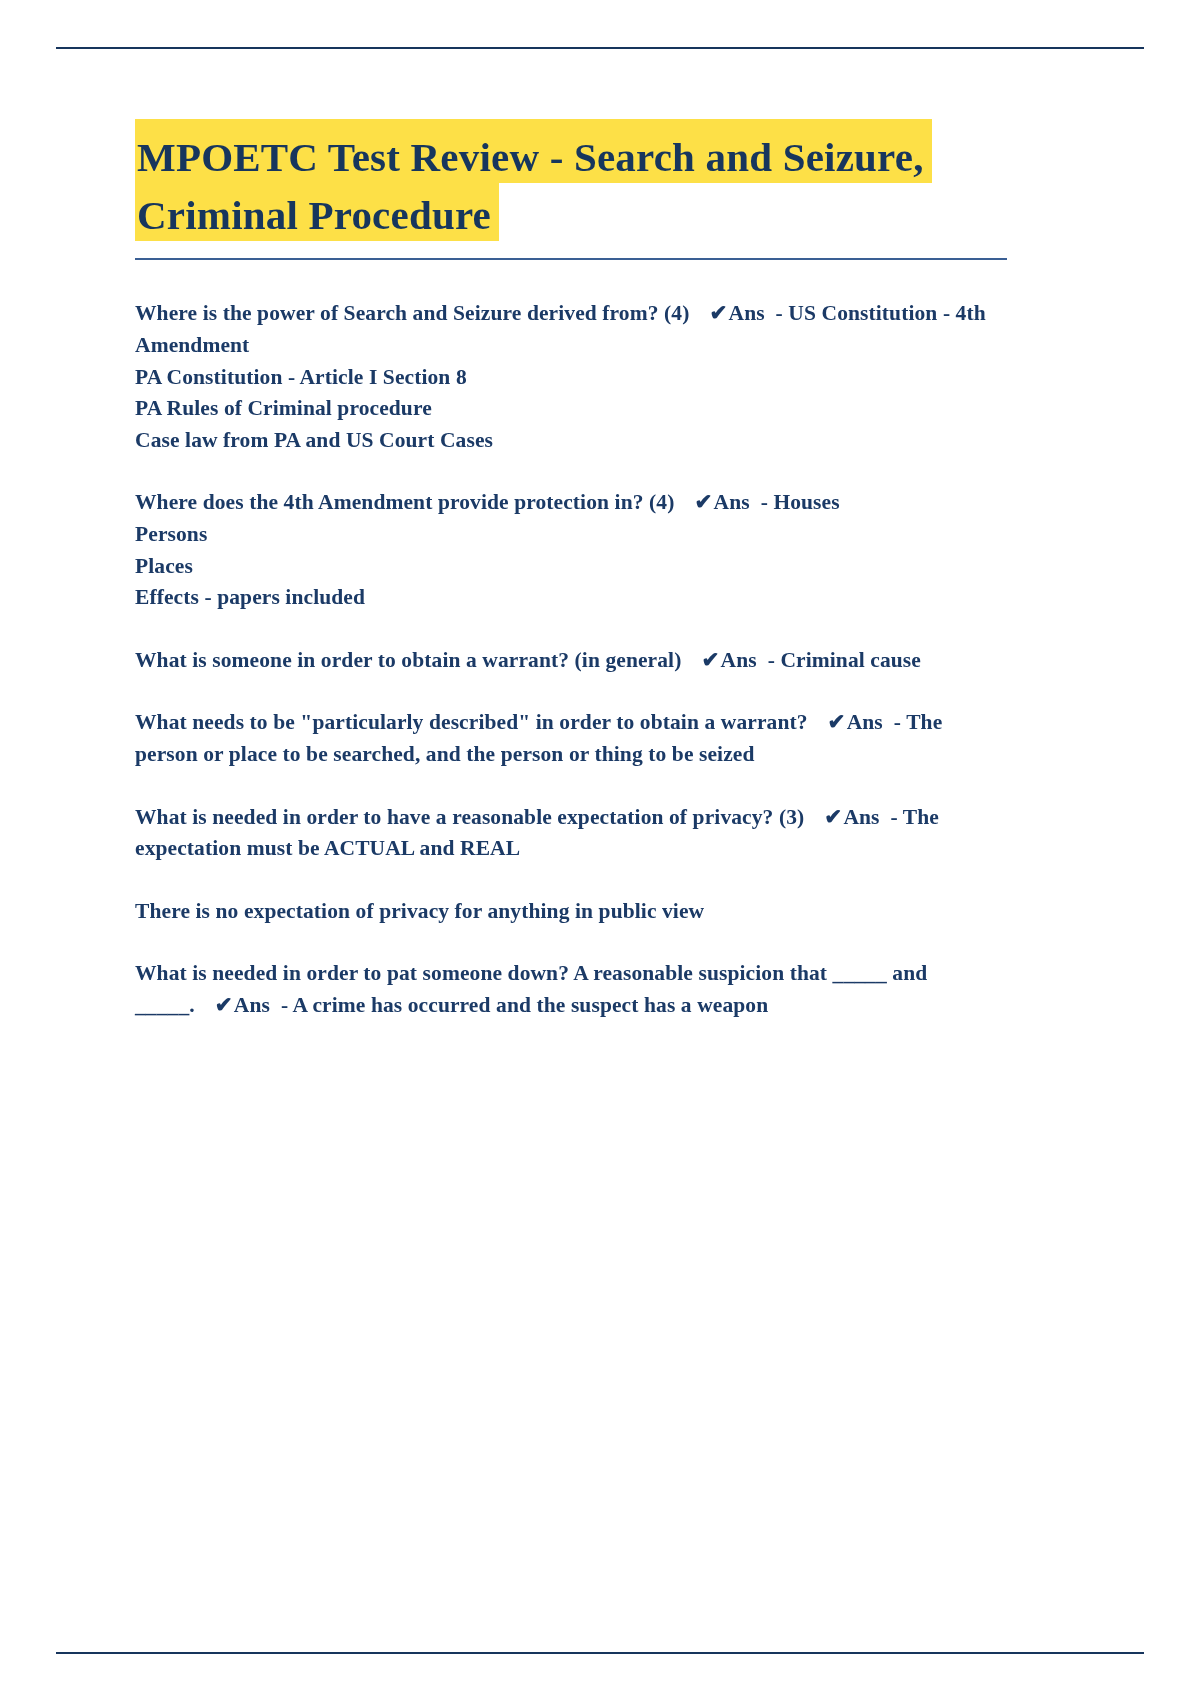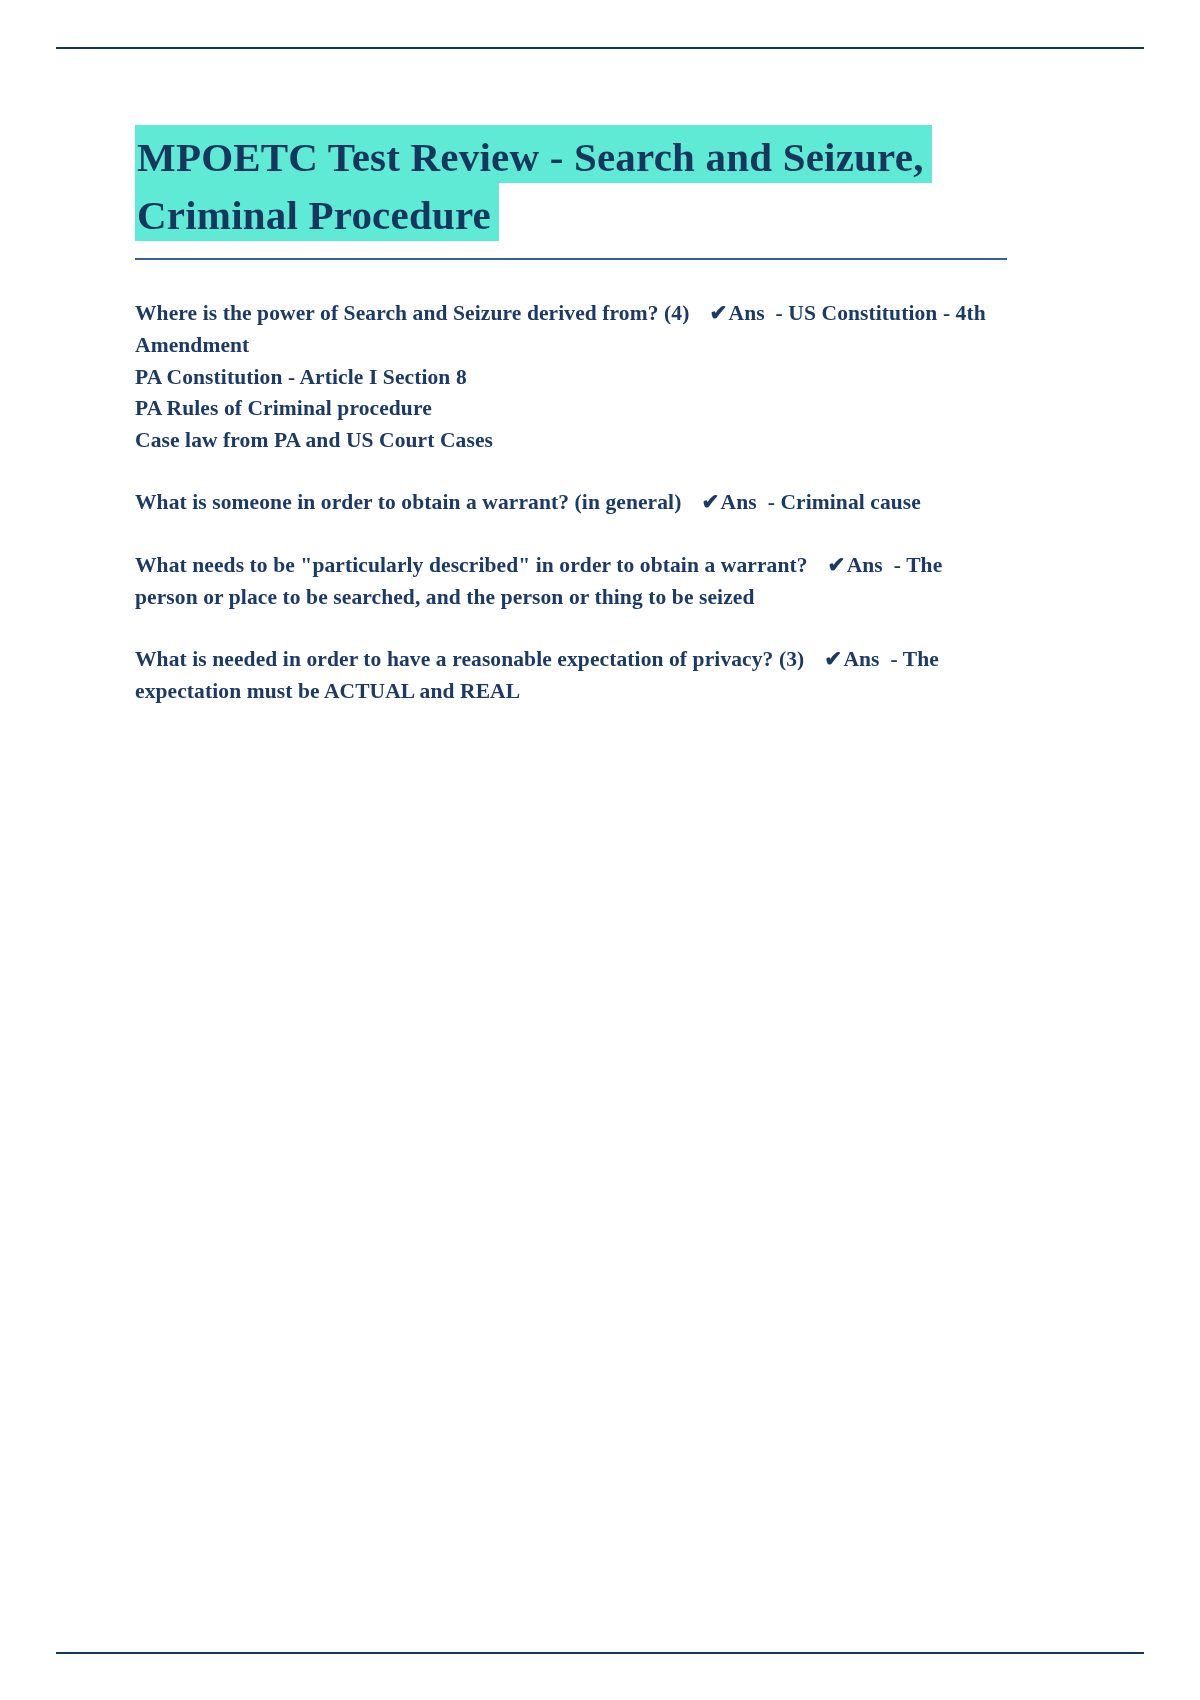--- a/index.html
+++ b/index.html
@@ -30,22 +30,22 @@
   }
 
   h1.doc-title {
     font-size: 41px;
     line-height: 1.42;
     font-weight: 700;
     color: #17365d;
     letter-spacing: 0.2px;
   }
   h1.doc-title .hl {
-    background: #5eead4;
-    padding: 9px 8px 3px 2px;
+    background: #fde047;
+    padding: 15px 8px 3px 2px;
     -webkit-box-decoration-break: clone;
     box-decoration-break: clone;
   }
   .title-rule {
     margin-top: 14px;
     border: none;
     border-top: 2px solid #3a5f94;
     margin-bottom: 38px;
   }
 
@@ -72,19 +72,25 @@
 <div class="page-rule top"></div>
 
 <div class="content">
   <h1 class="doc-title"><span class="hl">MPOETC Test Review - Search and Seizure, Criminal Procedure</span></h1>
   <hr class="title-rule">
   <div id="qa-container">
       <p class="qa"><span class="question">Where is the power of Search and Seizure derived from? (4)</span><span class="ans-marker"><span class="ans-check">✔</span><span>Ans</span></span><span class="ans-sep">  - </span><span class="answer">US Constitution - 4th Amendment
 PA Constitution - Article I Section 8
 PA Rules of Criminal procedure
 Case law from PA and US Court Cases</span></p>
+      <p class="qa"><span class="question">Where does the 4th Amendment provide protection in? (4)</span><span class="ans-marker"><span class="ans-check">✔</span><span>Ans</span></span><span class="ans-sep">  - </span><span class="answer">Houses
+Persons
+Places
+Effects - papers included</span></p>
       <p class="qa"><span class="question">What is someone in order to obtain a warrant? (in general)</span><span class="ans-marker"><span class="ans-check">✔</span><span>Ans</span></span><span class="ans-sep">  - </span><span class="answer">Criminal cause</span></p>
       <p class="qa"><span class="question">What needs to be "particularly described" in order to obtain a warrant?</span><span class="ans-marker"><span class="ans-check">✔</span><span>Ans</span></span><span class="ans-sep">  - </span><span class="answer">The person or place to be searched, and the person or thing to be seized</span></p>
       <p class="qa"><span class="question">What is needed in order to have a reasonable expectation of privacy? (3)</span><span class="ans-marker"><span class="ans-check">✔</span><span>Ans</span></span><span class="ans-sep">  - </span><span class="answer">The expectation must be ACTUAL and REAL</span></p>
+      <p class="qa"><span class="question">There is no expectation of privacy for anything in public view</span></p>
+      <p class="qa"><span class="question">What is needed in order to pat someone down? A reasonable suspicion that _____ and _____.</span><span class="ans-marker"><span class="ans-check">✔</span><span>Ans</span></span><span class="ans-sep">  - </span><span class="answer">A crime has occurred and the suspect has a weapon</span></p>
     </div>
 </div>
 
 <div class="page-rule bottom"></div>
 
 </body></html>

